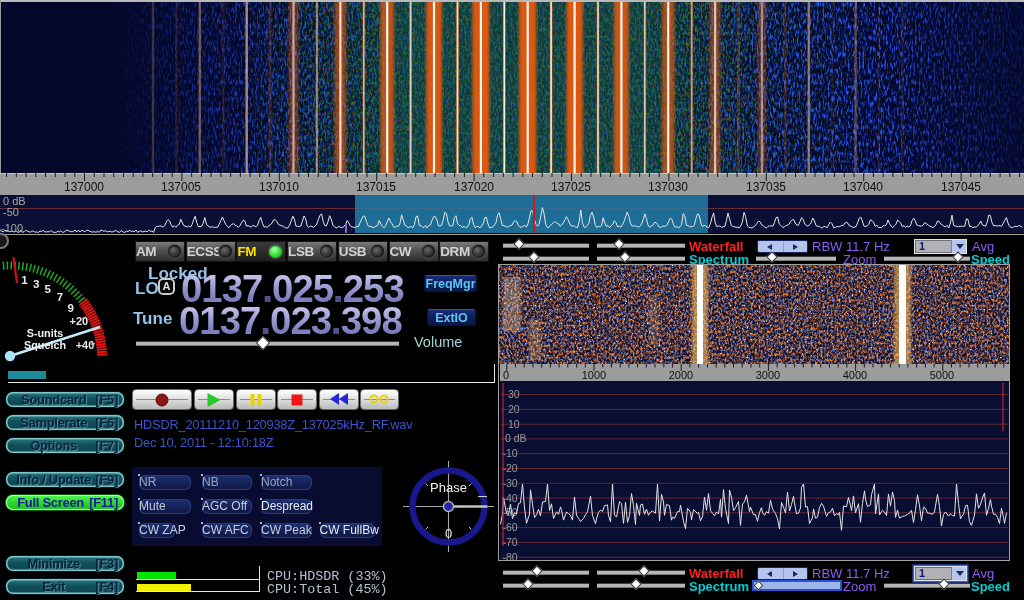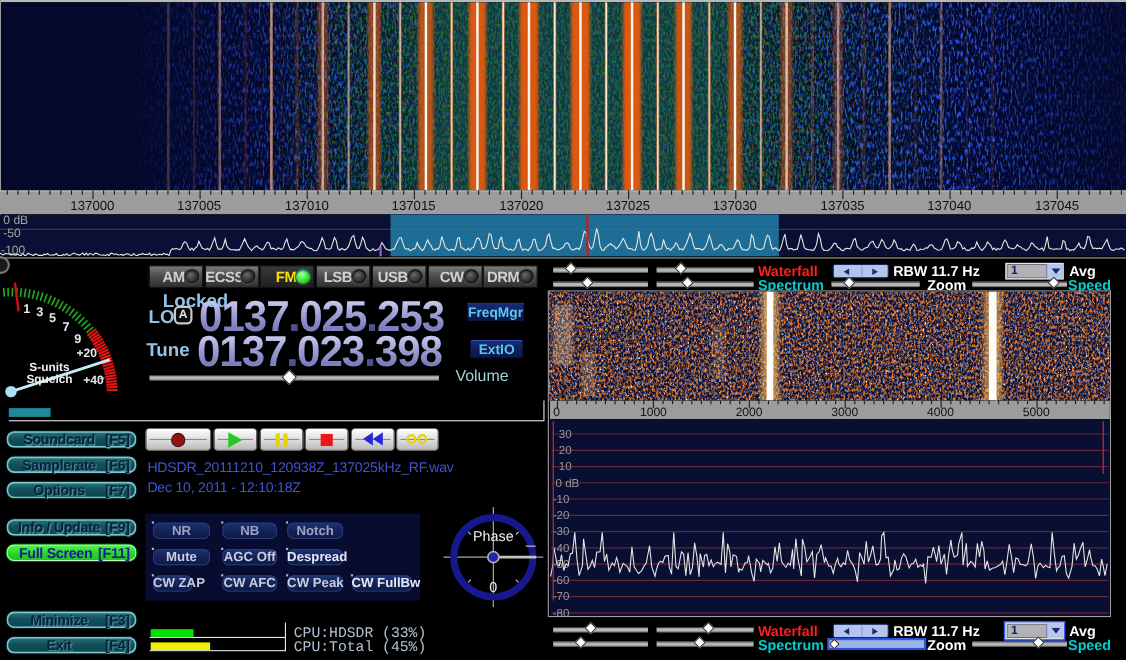--- a/index.html
+++ b/index.html
@@ -6,55 +6,55 @@
 #root{position:absolute;left:0;top:0;width:1024px;height:600px;background:#000}
 .abs{position:absolute}
 
 .sl{position:absolute;height:4px;background:#b6b6b6;border-top:1px solid #3c3c3c;box-shadow:0 1px 0 #777}
 .sl i{position:absolute;top:-4px;width:8px;height:8px;background:#fff;border:1px solid #333;transform:rotate(45deg)}
 .zs{position:absolute;height:9px;background:#9db6ea;border:1px solid #2850d8;box-shadow:0 0 0 1px #2850d8}
 .zs i{position:absolute;top:0px;width:7px;height:7px;background:#fff;border:1px solid #333;transform:rotate(45deg)}
 .lab{position:absolute;font-size:13px;font-weight:bold;white-space:nowrap}
 .wl{color:#ff1f1f}
 .sp{color:#00cfd2}
-.wt{color:#ffffff;font-weight:bold}
+.wt{color:#8b5cf6;font-weight:normal}
 .spin{position:absolute;width:51px;height:13px;background:#b5c4ec;border:1px solid #15265c;border-radius:2px}
 .spin s{position:absolute;top:0;width:50%;height:100%;text-decoration:none}
 .spin .al{left:0}
 .spin .ar{right:0;border-left:1px solid #8f9ec8}
 .spin s:before{content:"";position:absolute;top:3px;border-top:3.5px solid transparent;border-bottom:3.5px solid transparent}
 .spin .al:before{left:9px;border-right:5px solid #182a60}
 .spin .ar:before{right:9px;border-left:5px solid #182a60}
 .dd{position:absolute;width:53px;height:15px;background:#b2b2b6;border:1px solid #dfe3ea;box-shadow:inset 0 0 0 1px #70707a}
 .dd b{position:absolute;left:4px;top:0px;font-size:11px;color:#101a70;font-weight:bold}
 .dd .db{position:absolute;right:0;top:0;width:15px;height:100%;background:#b7c6ee;border-left:1px solid #7080a8}
 .dd .db u{position:absolute;left:3.5px;top:4px;border-left:4px solid transparent;border-right:4px solid transparent;border-top:5px solid #182a60}
 .dd2{box-shadow:inset 0 0 0 1px #70707a,0 0 0 1.5px #2f5df0}
 
 .tb{position:absolute;left:6px;width:118px;height:15px;border-radius:7px;background:linear-gradient(#2e7a85,#11505a 45%,#0d454e);box-shadow:inset 0 0 0 1.5px #82c6cc,0 0 0 1px #041a1d;color:#06233e;font-weight:bold;font-size:13px;text-shadow:1px 1px 1px rgba(175,235,240,0.45);display:flex;align-items:center}
 .tb .t1{flex:1;text-align:center;padding-left:6px;white-space:nowrap;letter-spacing:-0.3px}
 .tb .t2{padding-right:6px;white-space:nowrap;letter-spacing:-0.3px}
 .tbg{background:linear-gradient(#52f852,#2ad42a 55%,#20c020);box-shadow:inset 0 0 0 1px #b9ffb9,0 0 0 1px #0a5a0a;color:#1a1a9a;text-shadow:none}
 
 .mb{position:absolute;top:241px;width:50px;height:21px;background:linear-gradient(#7b7b7b,#4f4f4f 45%,#2e2e2e);border:1px solid #141414;color:#d2d2d2;font-weight:bold;font-size:13.5px;letter-spacing:-0.4px;display:flex;align-items:center}
-.mb span{flex:1;text-align:right;overflow:hidden}
+.mb span{flex:1;text-align:left;overflow:hidden}
 .mb .led{flex:none;width:13px;height:13px;border-radius:50%;margin-right:3px;background:radial-gradient(circle at 40% 35%,#6a6a6a,#232323 65%);box-shadow:inset 0 1px 2px #000,0 0 0 1px #515151}
 .mba{background:linear-gradient(#3a3a3a,#1e1e1e);color:#ffdf00}
 .mba .led{background:radial-gradient(circle at 40% 35%,#b4ffb4,#28e428 55%,#0d980d);box-shadow:inset 0 1px 1px #063,0 0 0 1px #515151}
 
 .fdig{position:absolute;font-weight:bold;font-size:39.5px;letter-spacing:-1px;line-height:1;background:linear-gradient(#d2d2f2 5%,#9c9cd4 45%,#7d7dbe 75%,#8888c4);-webkit-background-clip:text;background-clip:text;color:transparent;transform:scaleX(.97);transform-origin:left}
 .flab{position:absolute;color:#92c2e8;font-weight:bold}
 .fdig s{text-decoration:none;background:linear-gradient(#6a6aa8,#46467e);-webkit-background-clip:text;background-clip:text;color:transparent}
 .nbt{position:absolute;background:linear-gradient(#182c78,#0f1d55 60%,#0c1848);border-radius:3px;border:1px solid #0a143a;border-top-color:#3752b2;color:#58c8f0;font-weight:bold;font-size:12.5px;text-align:center}
 
 .rb{position:absolute;top:389px;height:21px;border-radius:4px;background:linear-gradient(#ffffff,#dedede 50%,#b9b9b9);border:1px solid #6a6a6a;box-shadow:inset 0 1px 0 #fff}
 .rb:before{content:"";position:absolute;left:3px;right:3px;top:9px;height:1px;background:#8a8a8a}
 .rb .ic{position:absolute;left:50%;top:50%;transform:translate(-50%,-50%)}
 
-.db2{position:absolute;height:15.5px;border-radius:6px;background:linear-gradient(#1d3372,#131f52 60%,#0f1a46);box-shadow:inset 0 0 0 1px #273a7c;color:#9ba3bf;font-weight:bold;font-size:12px;text-align:center;line-height:15.5px;white-space:nowrap}
+.db2{position:absolute;height:15.5px;border-radius:6px;background:linear-gradient(#1d3372,#131f52 60%,#0f1a46);box-shadow:inset 0 0 0 1px #273a7c;color:#9ba3bf;font-weight:normal;font-size:12px;text-align:left;line-height:15.5px;white-space:nowrap}
 .db2:after{content:"";position:absolute;left:-1px;top:-1px;width:2px;height:2px;background:#aab4cc}
 
 .blue{position:absolute;color:#3d55cf;font-size:12.8px;white-space:nowrap;letter-spacing:-0.2px}
 .cput{position:absolute;font-family:"Liberation Mono",monospace;font-size:13.4px;color:#b4c1d5;white-space:nowrap}
 </style></head><body>
 <div id="root">
 <div class="abs" style="left:0;top:0;width:1024px;height:2px;background:#b9b9b9"></div>
 <div class="abs" style="left:0;top:0;width:1px;height:234px;background:#9a9a9a"></div>
 <svg class="abs" style="left:1px;top:2px" width="1023" height="171" viewBox="0 0 1023 171" preserveAspectRatio="none">
 <defs>

